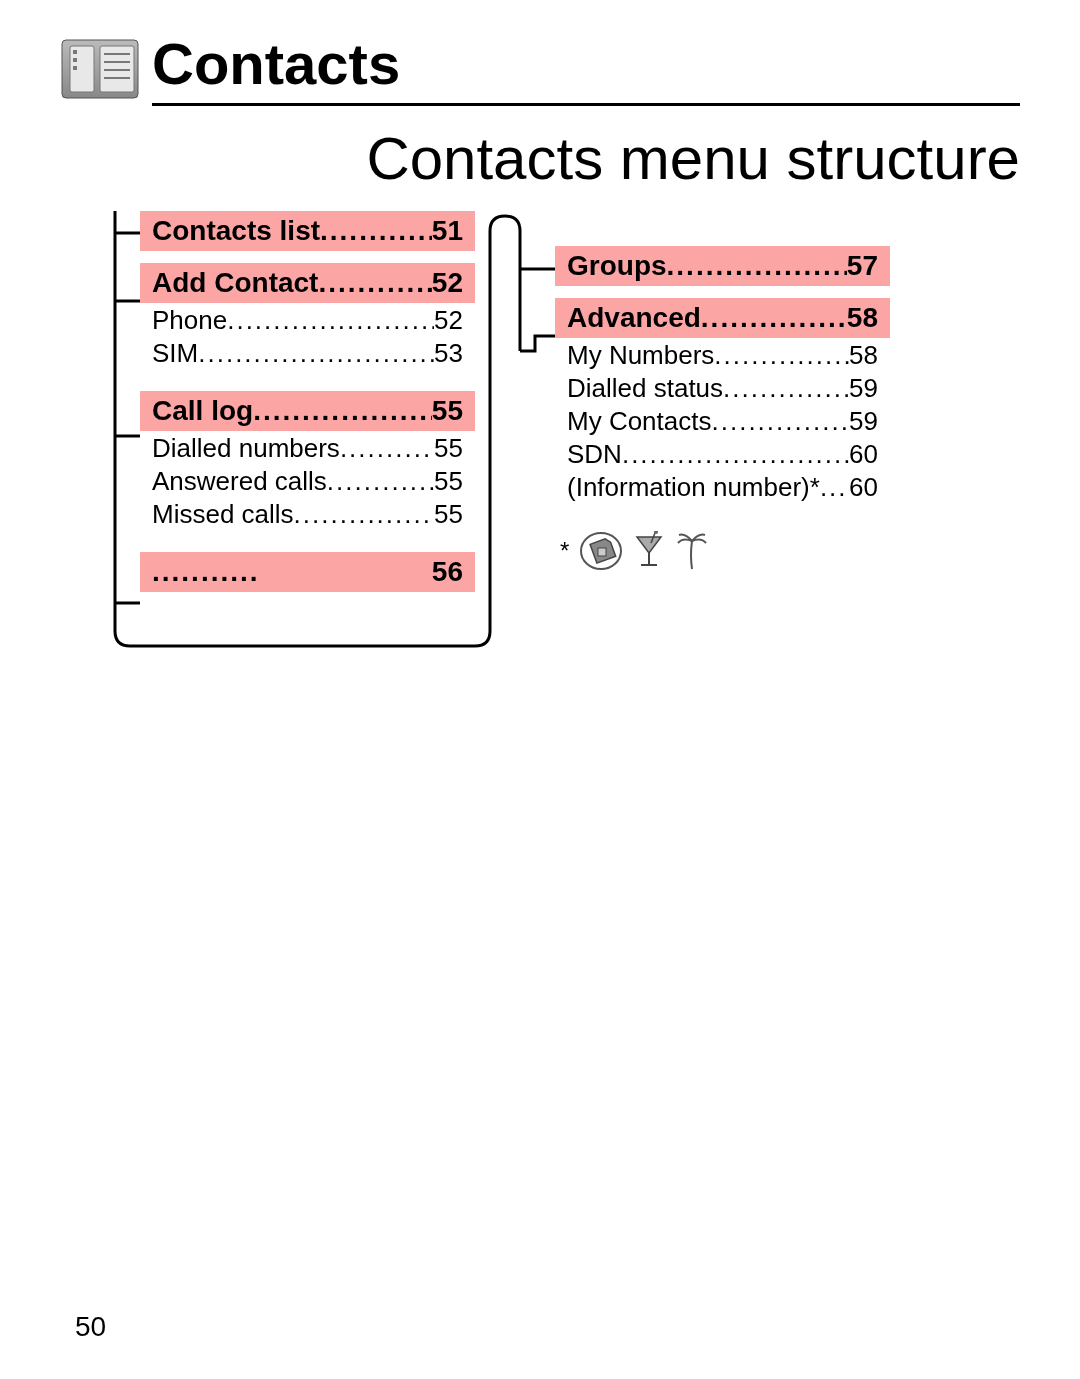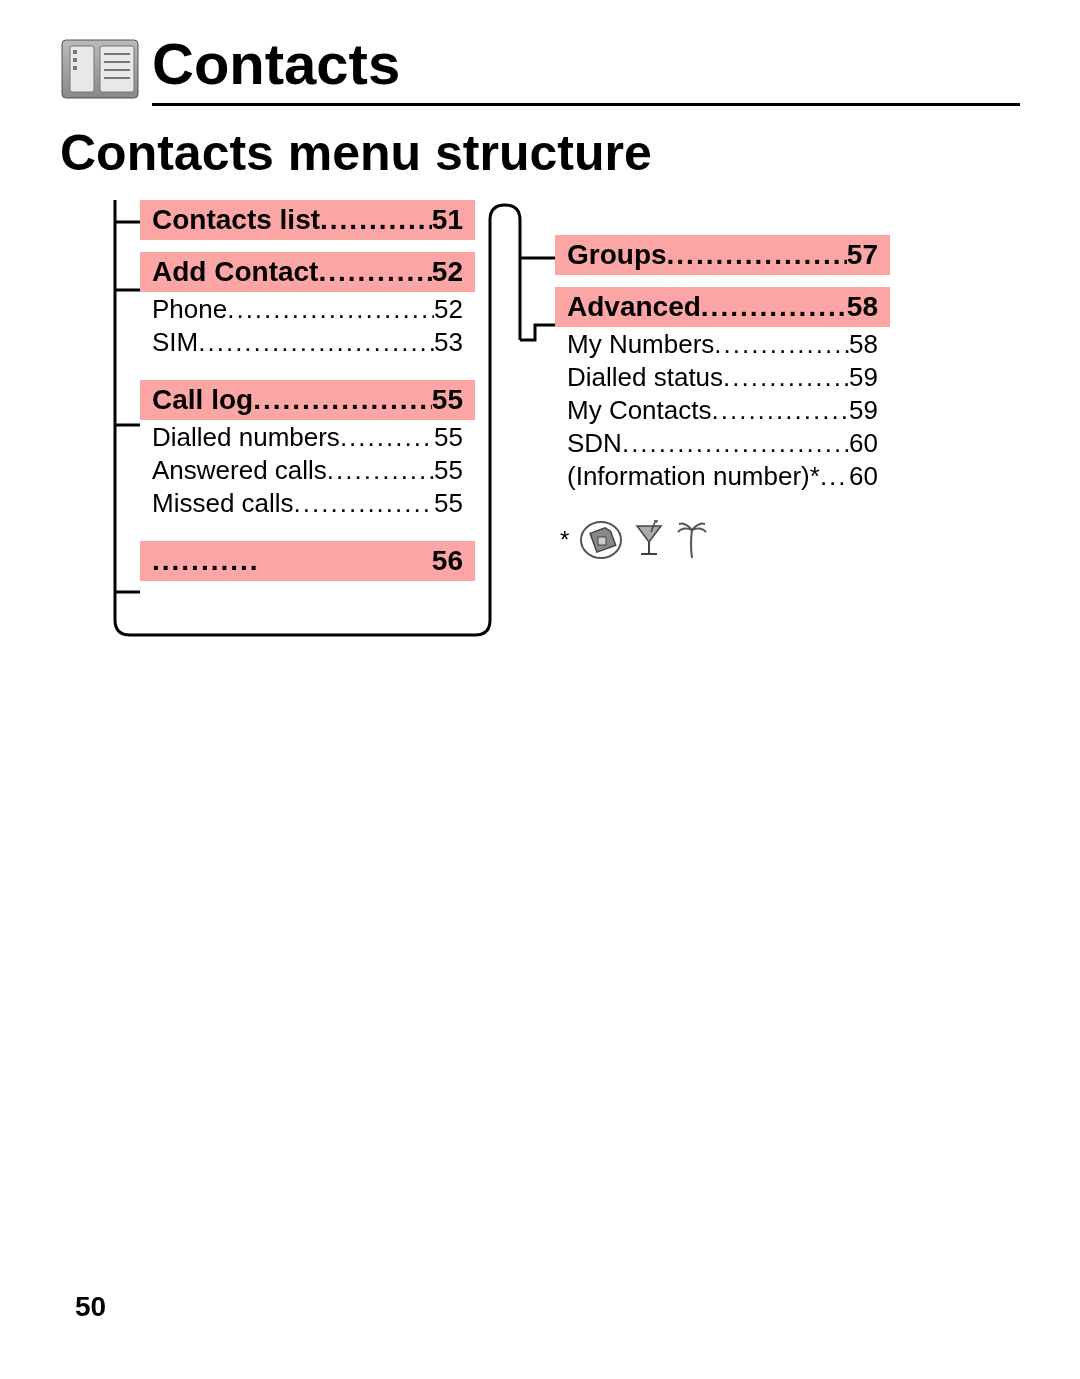--- a/index.html
+++ b/index.html
@@ -37,24 +37,25 @@
     letter-spacing: 0px;
     margin: 0;
     padding-bottom: 6px;
   }
   .header-rule {
     border: none;
     border-top: 3px solid #000;
     margin: 0;
   }
   .section-title {
-    font-size: 50px;
-    font-weight: 700;
+    font-size: 60px;
+    font-weight: 400;
     margin: 18px 0 18px 0;
     letter-spacing: 0px;
+    text-align: right;
   }
 
   .structure {
     position: relative;
     height: 500px;
   }
 
   
   .tree-svg {
     position: absolute;
@@ -120,23 +121,23 @@
   }
   .footnote-icons {
     display: flex;
     gap: 6px;
   }
   .footnote-icons svg { display: block; }
 
   .footer-page {
     position: absolute;
     left: 75px;
-    bottom: 56px;
+    bottom: 36px;
     font-size: 28px;
-    font-weight: 700;
+    font-weight: 400;
   }
 </style>
 </head>
 <body>
 
 <div class="page">
 
   <div class="header">
     <span class="header-icon">
       <svg viewBox="0 0 80 65" width="80" height="65">

